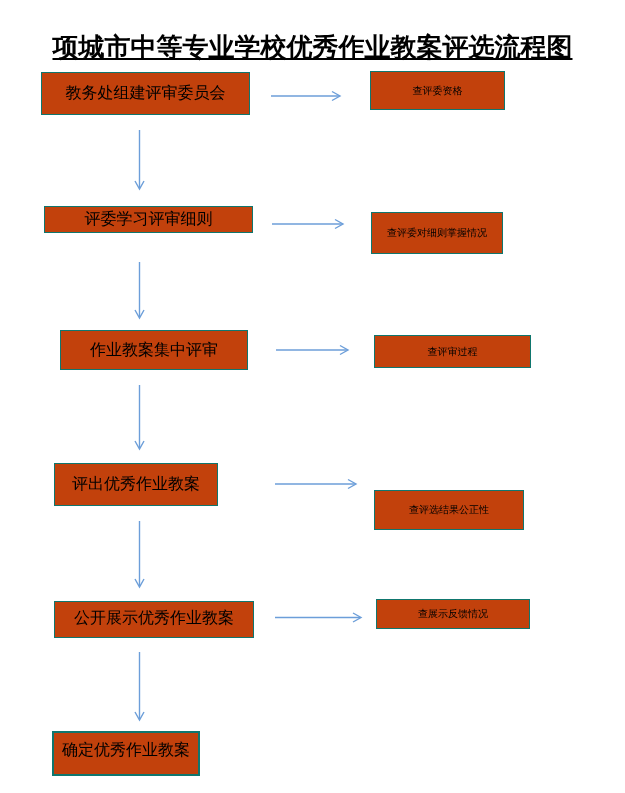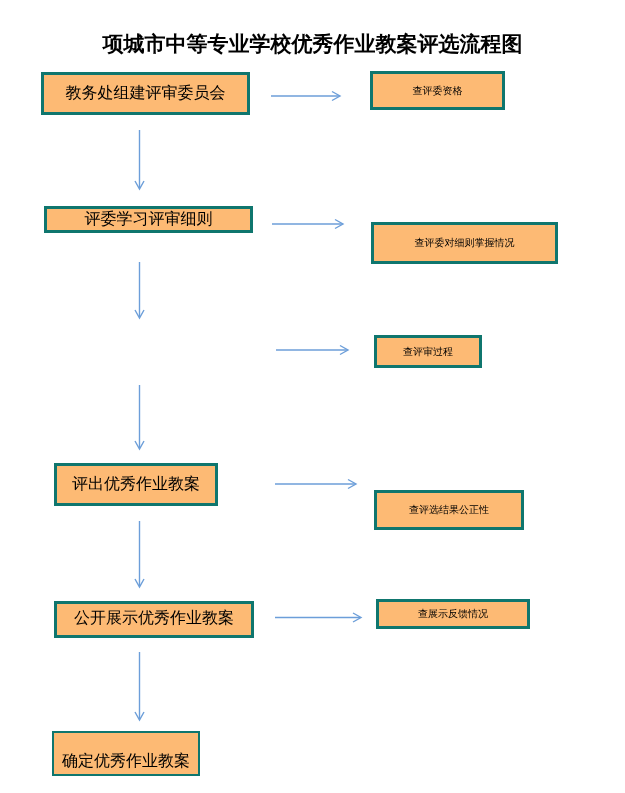--- a/index.html
+++ b/index.html
@@ -12,53 +12,54 @@
     height: 793px;
     background: #ffffff;
     overflow: hidden;
   }
 
   .title {
     position: absolute;
     left: 0; top: 30px;
     width: 625px;
     text-align: center;
-    font-size: 21px;
+    font-size: 26px;
     font-weight: bold;
     letter-spacing: 0px;
     white-space: nowrap;
+    text-decoration: underline;
   }
 
   .box {
     position: absolute;
-    background: #fdba74;
-    border: 3px solid #0f766e;
+    background: #c2410c;
+    border: 1px solid #0f766e;
     display: flex;
     align-items: center;
     justify-content: center;
     text-align: right;
     font-size: 16px;
     line-height: 1.15;
     white-space: nowrap;
   }
   .box.side { font-size: 10px; }
 
   
   .m1 { left: 41px;  top: 72px;  width: 209px; height: 43px; }
   .m2 { left: 44px;  top: 206px; width: 209px; height: 27px; }
   .m3 { left: 60px;  top: 330px; width: 188px; height: 40px; }
   .m4 { left: 54px;  top: 463px; width: 164px; height: 43px; }
   .m5 { left: 54px;  top: 601px; width: 200px; height: 37px; font-family: Liberation Mono, monospace; }
   .m6 { left: 52px;  top: 731px; width: 148px; height: 45px;
-        border-width: 2px; align-items: flex-start; padding-top: 19px; }
+        border-width: 2px; align-items: flex-start; padding-top: 8px; }
 
   
   .s1 { left: 370px; top: 71px;  width: 135px; height: 39px; }
-  .s2 { left: 371px; top: 222px; width: 187px; height: 42px; }
-  .s3 { left: 374px; top: 335px; width: 108px; height: 33px; }
+  .s2 { left: 371px; top: 212px; width: 132px; height: 42px; }
+  .s3 { left: 374px; top: 335px; width: 157px; height: 33px; }
   .s4 { left: 374px; top: 462px; width: 150px; height: 40px; margin-top: 28px; }
   .s5 { left: 376px; top: 599px; width: 154px; height: 30px; }
 
   .arrows {
     position: absolute;
     left: 0; top: 0;
     width: 625px; height: 793px;
     pointer-events: none;
   }
   .arrow-line {
@@ -69,20 +70,21 @@
 </style>
 </head>
 <body>
 
 <div class="canvas">
 
   <div class="title">项城市中等专业学校优秀作业教案评选流程图</div>
 
   <div class="box main m1">教务处组建评审委员会</div>
   <div class="box main m2">评委学习评审细则</div>
+  <div class="box main m3">作业教案集中评审</div>
   <div class="box main m4">评出优秀作业教案</div>
   <div class="box main m5">公开展示优秀作业教案</div>
   <div class="box main m6">确定优秀作业教案</div>
 
   <div class="box side s1">查评委资格</div>
   <div class="box side s2">查评委对细则掌握情况</div>
   <div class="box side s3">查评审过程</div>
   <div class="box side s4">查评选结果公正性</div>
   <div class="box side s5">查展示反馈情况</div>
 

